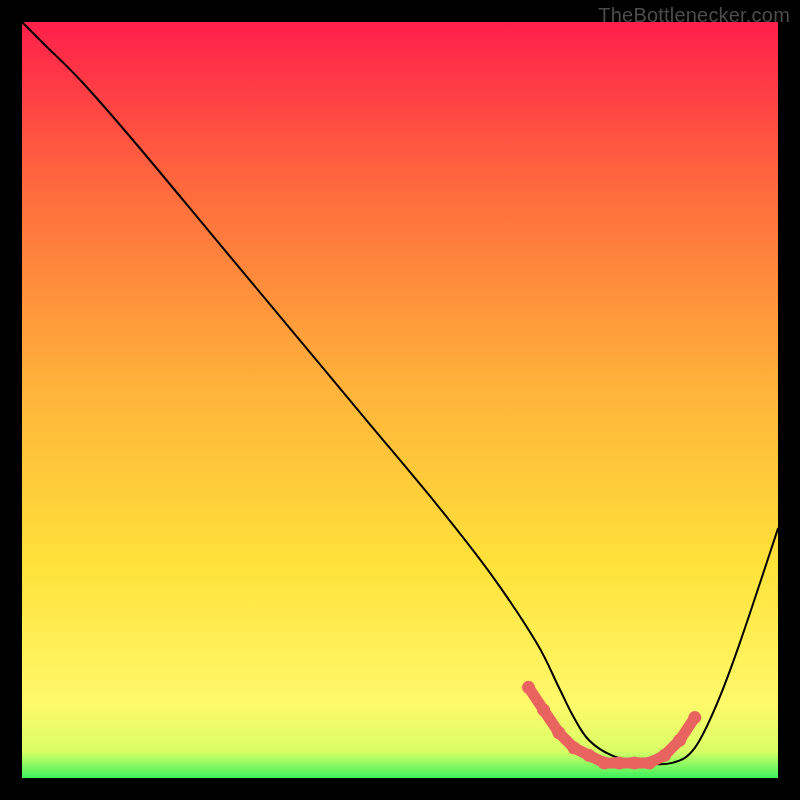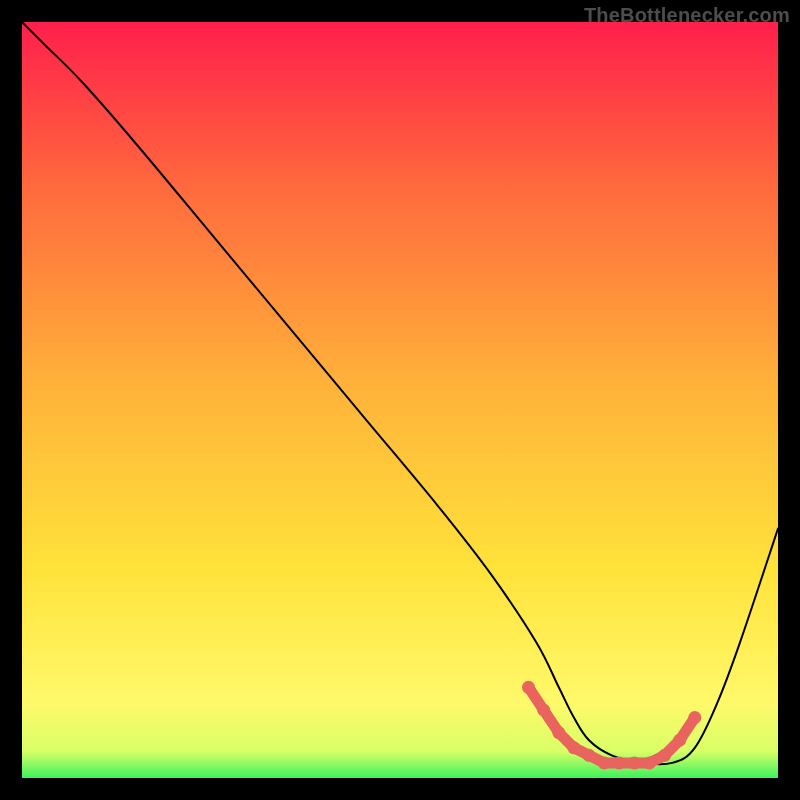--- a/index.html
+++ b/index.html
@@ -29,21 +29,21 @@
     display: block;
     width: 756px;
     height: 756px;
   }
   .watermark {
     position: absolute;
     top: 4px;
     right: 10px;
     color: #4d4d4d;
     font-size: 20px;
-    font-weight: 700;
+    font-weight: 400;
     letter-spacing: 0.2px;
     user-select: none;
     text-align: right;
   }
 </style>
 </head>
 <body>
 
 <div class="frame">
 

